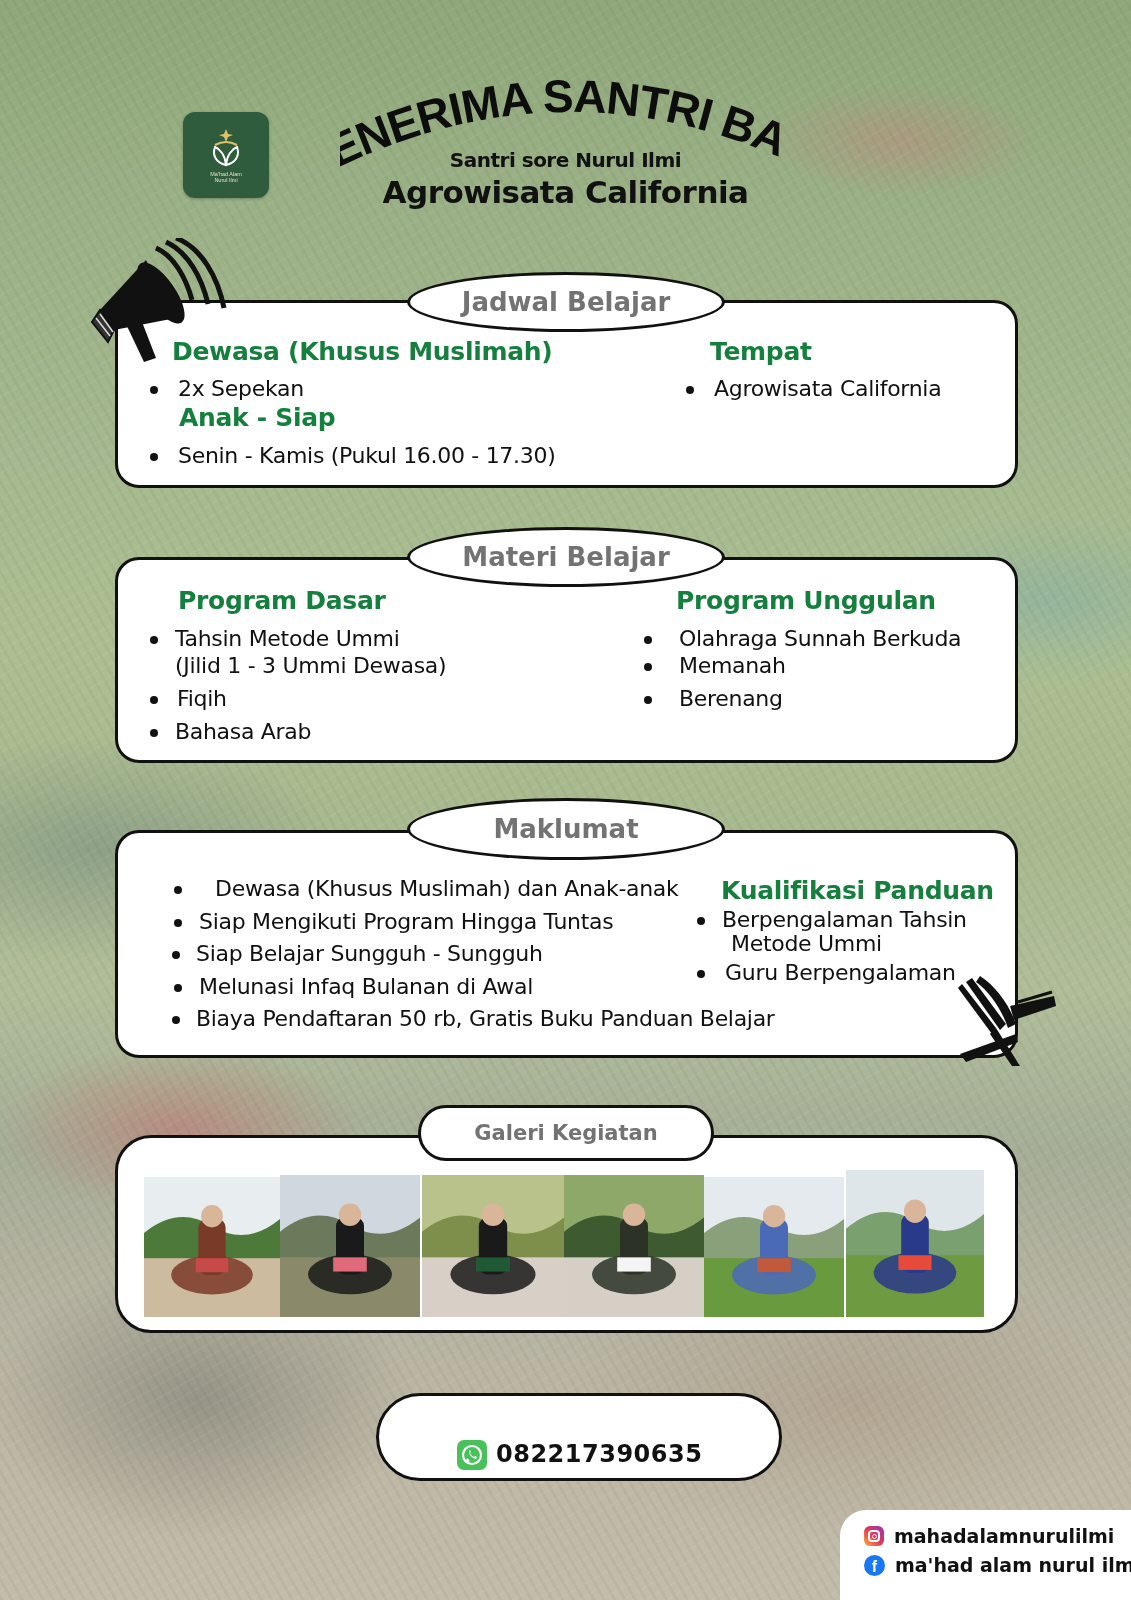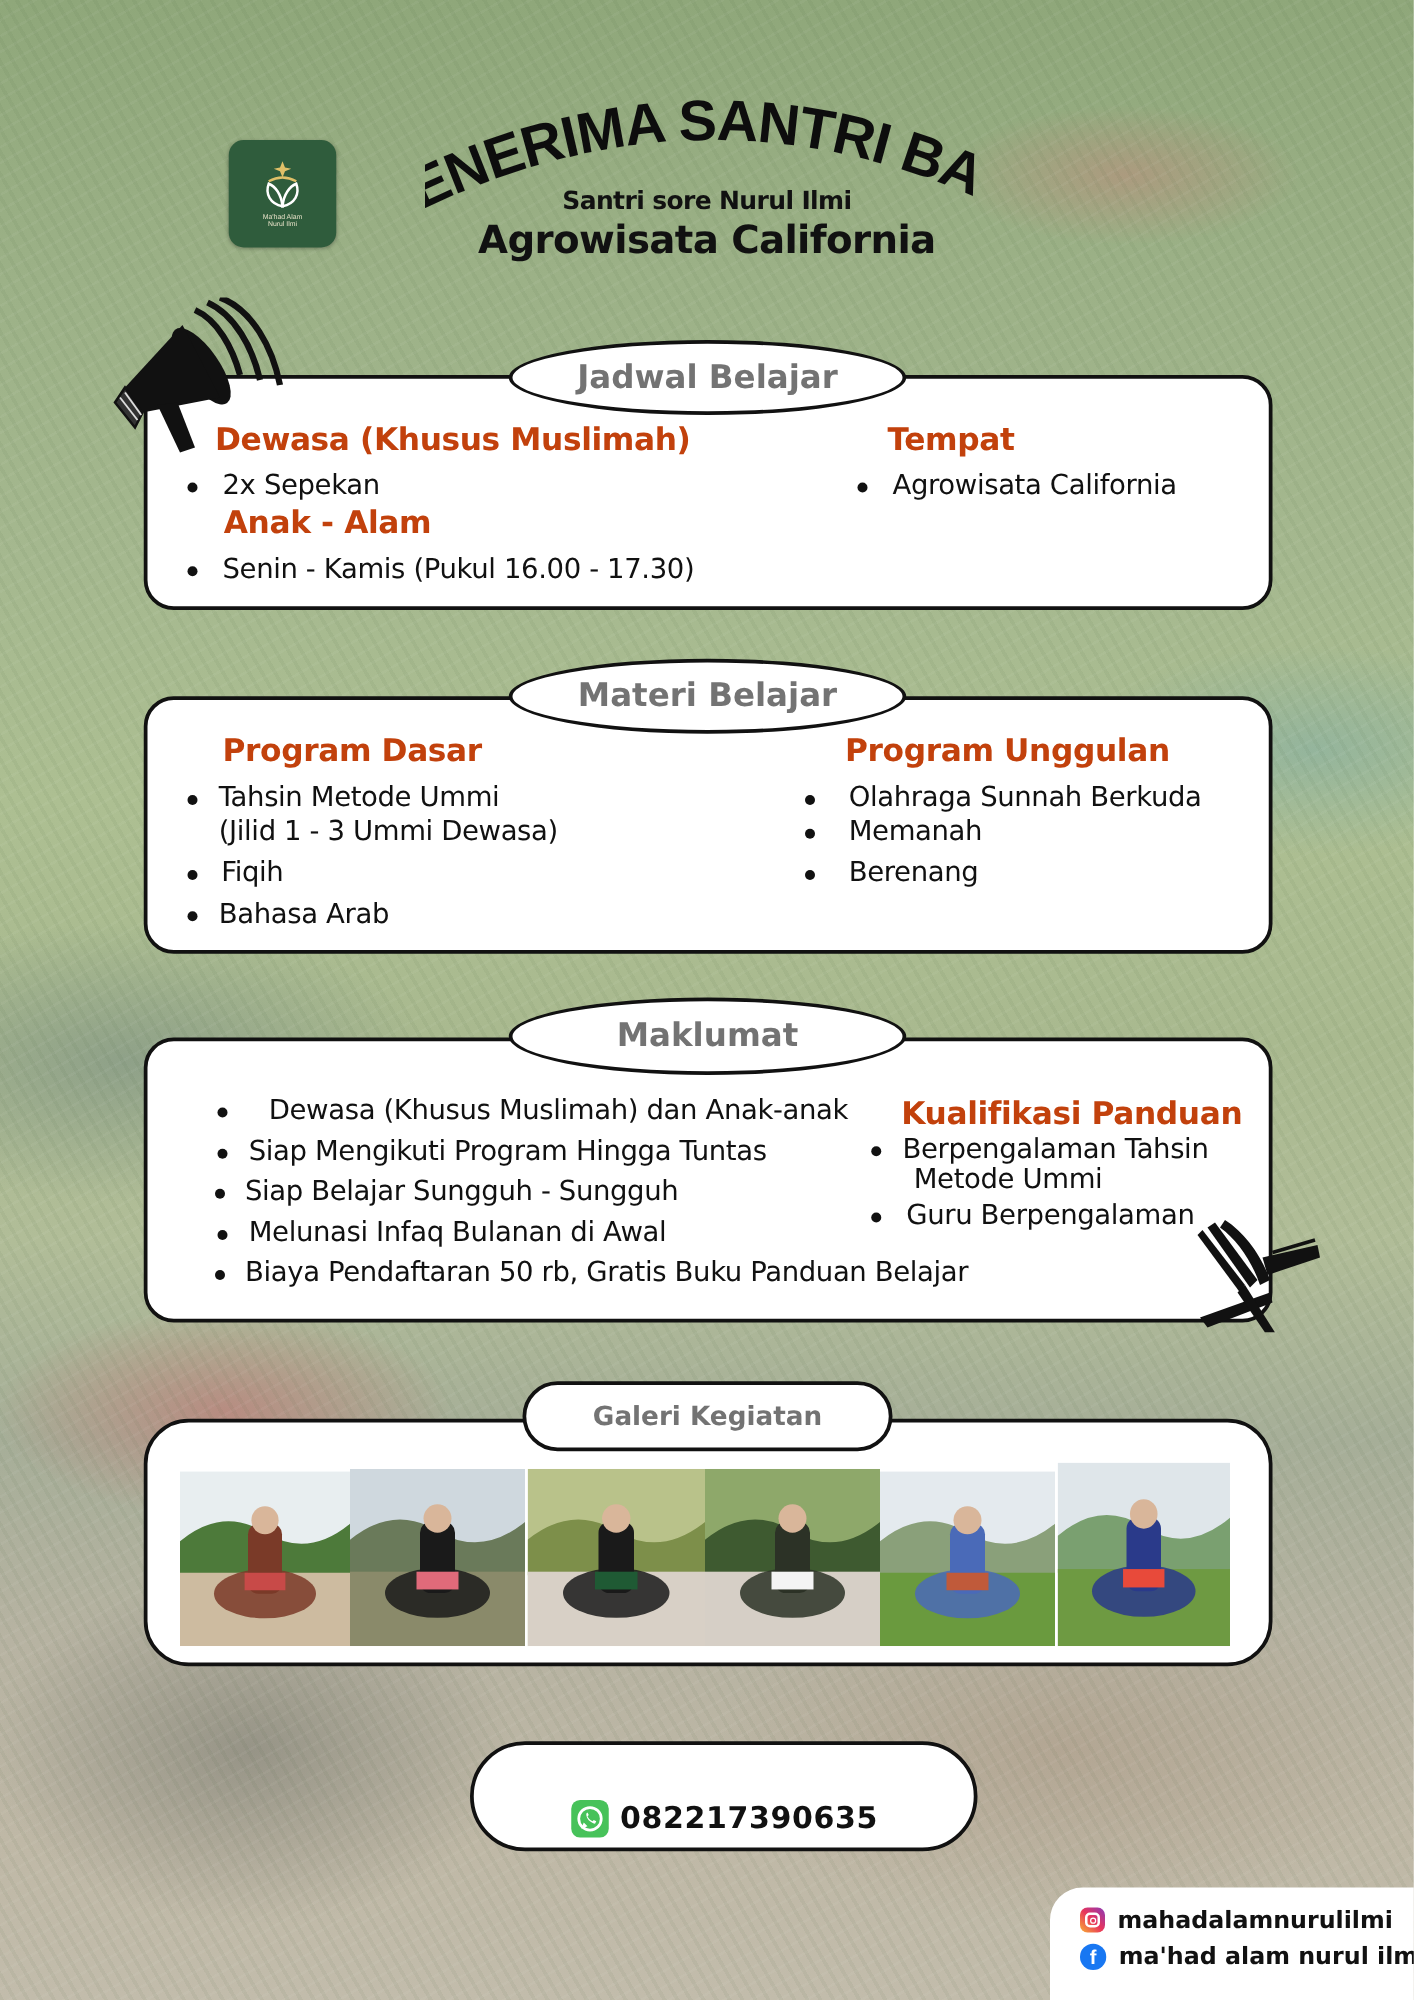--- a/index.html
+++ b/index.html
@@ -56,21 +56,21 @@
     border: 3px solid #111; border-radius: 24px;
   }
   .pill {
     position: absolute; background: #fff; border: 3px solid #111;
     border-radius: 50%;
     display: flex; align-items: center; justify-content: center;
     font-family: "DejaVu Sans", sans-serif; font-weight: bold; color: #737373;
   }
   .pill.rounded { border-radius: 30px; }
   .h {
-    position: absolute; font-weight: bold; font-size: 25px; color: #c2410c;
+    position: absolute; font-weight: bold; font-size: 25px; color: #15803d;
     font-family: "DejaVu Sans", sans-serif; letter-spacing: -0.3px; white-space: nowrap;
   }
   .li {
     position: absolute; font-size: 22px; color: #111; white-space: nowrap;
     font-family: "DejaVu Sans", sans-serif; letter-spacing: -0.3px; line-height: 28px;
   }
   .bullet {
     position: absolute; width: 8px; height: 8px; border-radius: 50%; background: #111;
   }
 
@@ -142,21 +142,21 @@
   <path d="M60 22 L14 72 L28 92 L90 80 Z" fill="#111"></path>
   <path d="M14 72 L6 84 L22 104 L28 92 Z" fill="#333" stroke="#111" stroke-width="2"></path>
   <line x1="10" y1="80" x2="24" y2="98" stroke="#ddd" stroke-width="1.5"></line>
   <line x1="14" y1="76" x2="27" y2="94" stroke="#ddd" stroke-width="1.5"></line>
   <path d="M40 86 L58 124 L70 120 L56 84 Z" fill="#111"></path>
 </svg>
 
 <div class="h" style="left:172px; top:337px;">Dewasa (Khusus Muslimah)</div>
 <span class="bullet" style="left:150px; top:386px;"></span>
 <div class="li" style="left:178px; top:375px;">2x Sepekan</div>
-<div class="h" style="left:179px; top:403px;">Anak - Alam</div>
+<div class="h" style="left:179px; top:403px;">Anak - Siap</div>
 <span class="bullet" style="left:150px; top:453px;"></span>
 <div class="li" style="left:178px; top:442px;">Senin - Kamis (Pukul 16.00 - 17.30)</div>
 
 <div class="h" style="left:710px; top:337px;">Tempat</div>
 <span class="bullet" style="left:686px; top:386px;"></span>
 <div class="li" style="left:714px; top:375px;">Agrowisata California</div>
 
 <div class="card" style="left:115px; top:557px; width:903px; height:206px;"></div>
 <div class="pill" style="left:407px; top:527px; width:318px; height:60px; font-size:26px;">
   <span>Materi Belajar</span>

